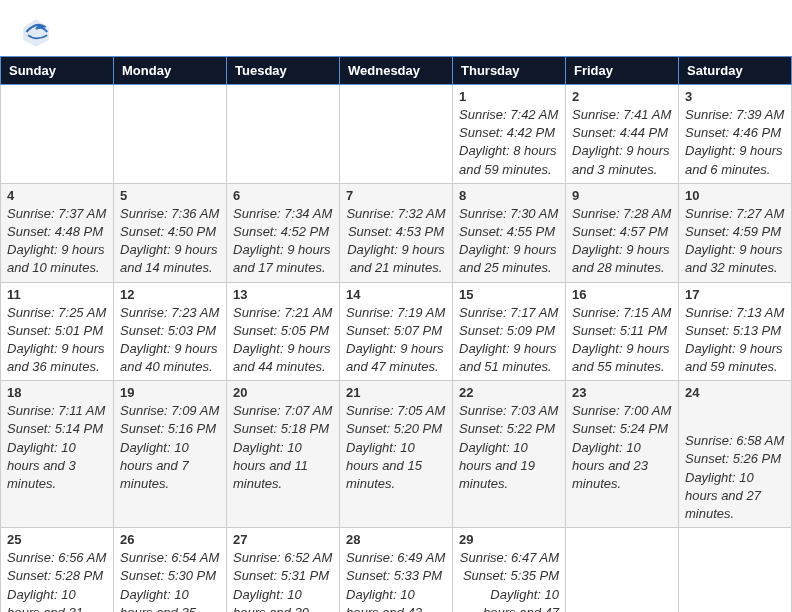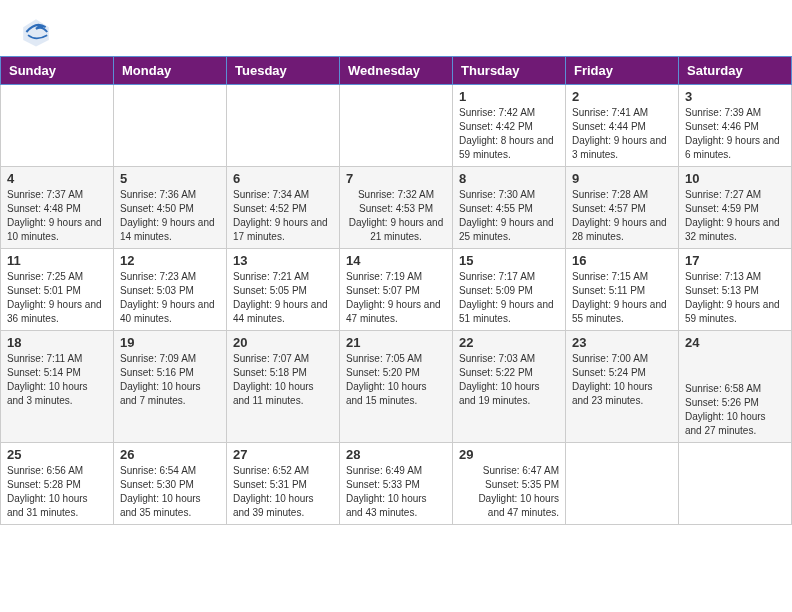--- a/index.html
+++ b/index.html
@@ -52,21 +52,21 @@
     .location {
       font-size: 16px;
       color: #333;
     }
     .calendar {
       width: 100%;
       border-collapse: collapse;
       margin: 0;
     }
     .calendar th {
-      background: #701a75;
+      background: #0f172a;
       color: #fff;
       text-align: left;
       padding: 6px 8px;
       font-size: 13px;
       font-weight: bold;
       border: 1px solid #5a8fd4;
     }
     .calendar td {
       border: 1px solid #ccc;
       vertical-align: top;
@@ -79,23 +79,24 @@
       background: #f5f5f5;
     }
     .day-number {
       font-size: 13px;
       font-weight: bold;
       color: #333;
       display: block;
       margin-bottom: 2px;
     }
     .day-info {
-      font-size: 10px;
+      font-size: 13px;
       color: #333;
       line-height: 1.4;
+      font-style: italic;
     }
     .empty-cell {
       background: #fff !important;
     }
   </style>
 </head>
 <body>
 
 <div class="header">
   <div class="logo">

